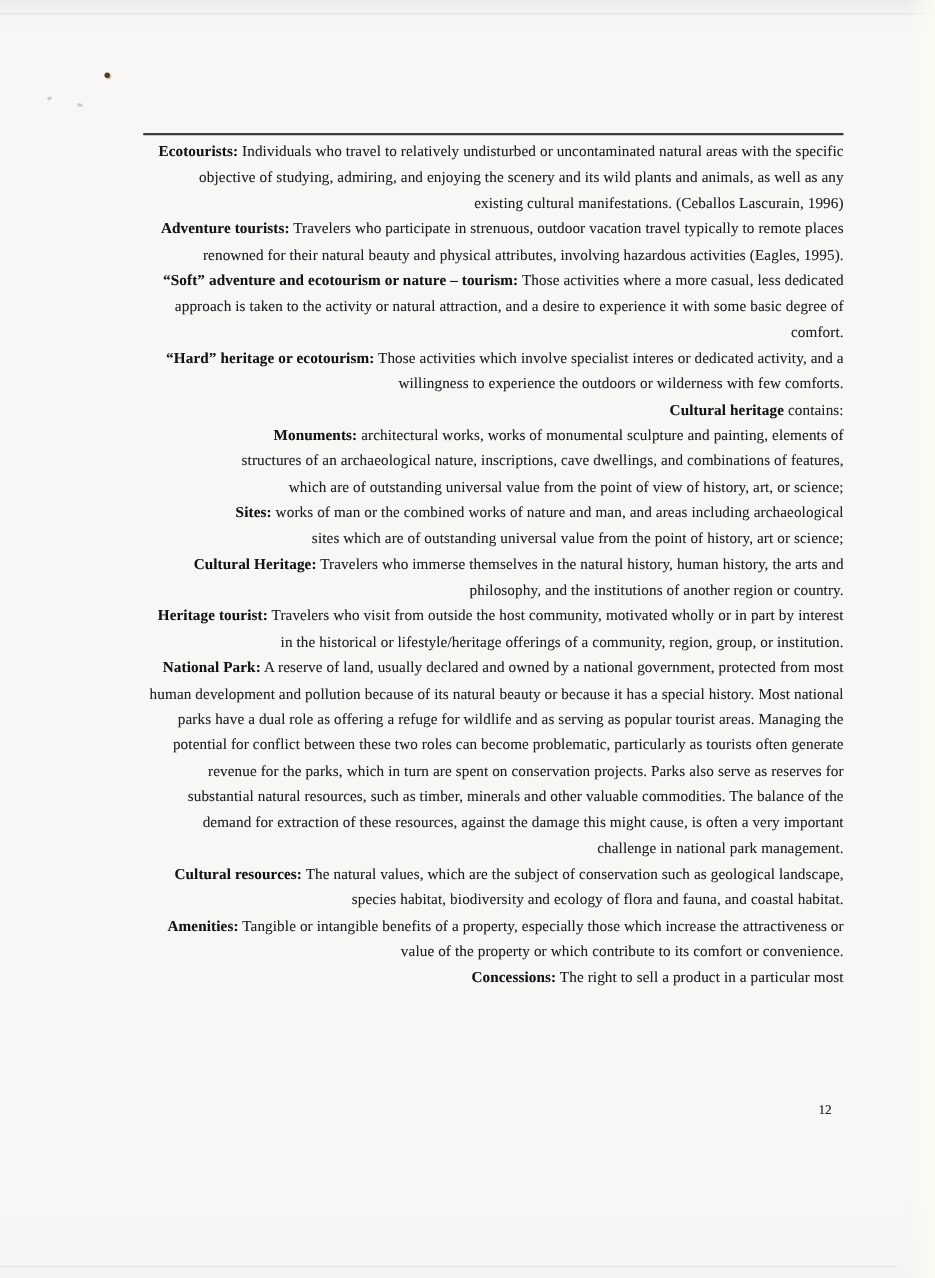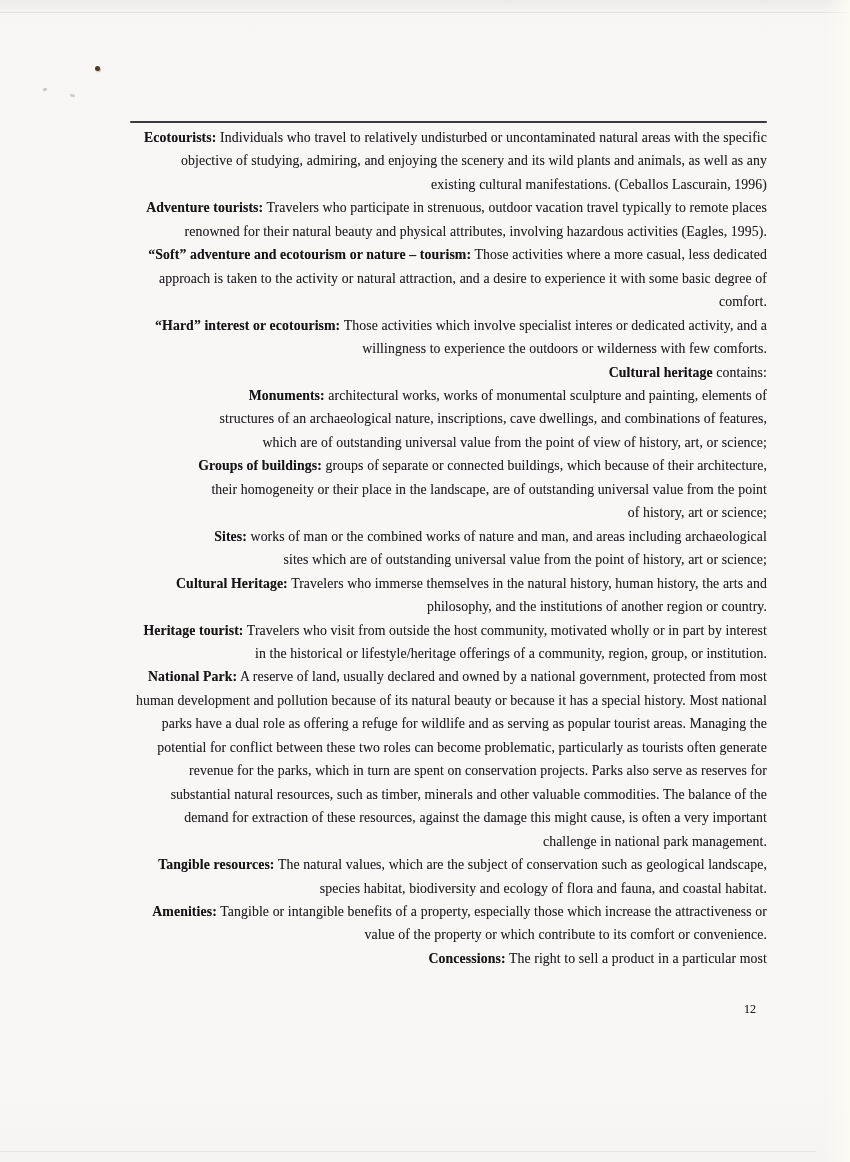--- a/index.html
+++ b/index.html
@@ -110,38 +110,34 @@
       <b class="term">Adventure tourists:</b>
       <span>Travelers who participate in strenuous, outdoor vacation travel typically to remote places renowned for their natural beauty and physical attributes, involving hazardous activities (Eagles, 1995).</span>
     </p>
 
     <p class="def">
       <b class="term">“Soft” adventure and ecotourism or nature – tourism:</b>
       <span>Those activities where a more casual, less dedicated approach is taken to the activity or natural attraction, and a desire to experience it with some basic degree of comfort.</span>
     </p>
 
     <p class="def">
-      <b class="term">“Hard” interest or ecotourism:</b>
+      <b class="term">“Hard” heritage or ecotourism:</b>
       <span>Those activities which involve specialist interes or dedicated activity, and a willingness to experience the outdoors or wilderness with few comforts.</span>
     </p>
 
     <p class="def">
       <b class="term">Cultural heritage</b>
       <span>contains:</span>
     </p>
 
     <p class="def indented">
       <b class="term">Monuments:</b>
       <span>architectural works, works of monumental sculpture and painting, elements of structures of an archaeological nature, inscriptions, cave dwellings, and combinations of features, which are of outstanding universal value from the point of view of history, art, or science;</span>
     </p>
 
-    <p class="def indented">
-      <b class="term">Groups of buildings:</b>
-      <span>groups of separate or connected buildings, which because of their architecture, their homogeneity or their place in the landscape, are of outstanding universal value from the point of history, art or science;</span>
-    </p>
 
     <p class="def indented">
       <b class="term">Sites:</b>
       <span>works of man or the combined works of nature and man, and areas including archaeological sites which are of outstanding universal value from the point of history, art or science;</span>
     </p>
 
     <p class="def">
       <b class="term">Cultural Heritage:</b>
       <span>Travelers who immerse themselves in the natural history, human history, the arts and philosophy, and the institutions of another region or country.</span>
     </p>
@@ -150,21 +146,21 @@
       <b class="term">Heritage tourist:</b>
       <span>Travelers who visit from outside the host community, motivated wholly or in part by interest in the historical or lifestyle/heritage offerings of a community, region, group, or institution.</span>
     </p>
 
     <p class="def">
       <b class="term">National Park:</b>
       <span>A reserve of land, usually declared and owned by a national government, protected from most human development and pollution because of its natural beauty or because it has a special history. Most national parks have a dual role as offering a refuge for wildlife and as serving as popular tourist areas. Managing the potential for conflict between these two roles can become problematic, particularly as tourists often generate revenue for the parks, which in turn are spent on conservation projects. Parks also serve as reserves for substantial natural resources, such as timber, minerals and other valuable commodities. The balance of the demand for extraction of these resources, against the damage this might cause, is often a very important challenge in national park management.</span>
     </p>
 
     <p class="def">
-      <b class="term">Tangible resources:</b>
+      <b class="term">Cultural resources:</b>
       <span>The natural values, which are the subject of conservation such as geological landscape, species habitat, biodiversity and ecology of flora and fauna, and coastal habitat.</span>
     </p>
 
     <p class="def">
       <b class="term">Amenities:</b>
       <span>Tangible or intangible benefits of a property, especially those which increase the attractiveness or value of the property or which contribute to its comfort or convenience.</span>
     </p>
 
     <p class="def">
       <b class="term">Concessions:</b>

